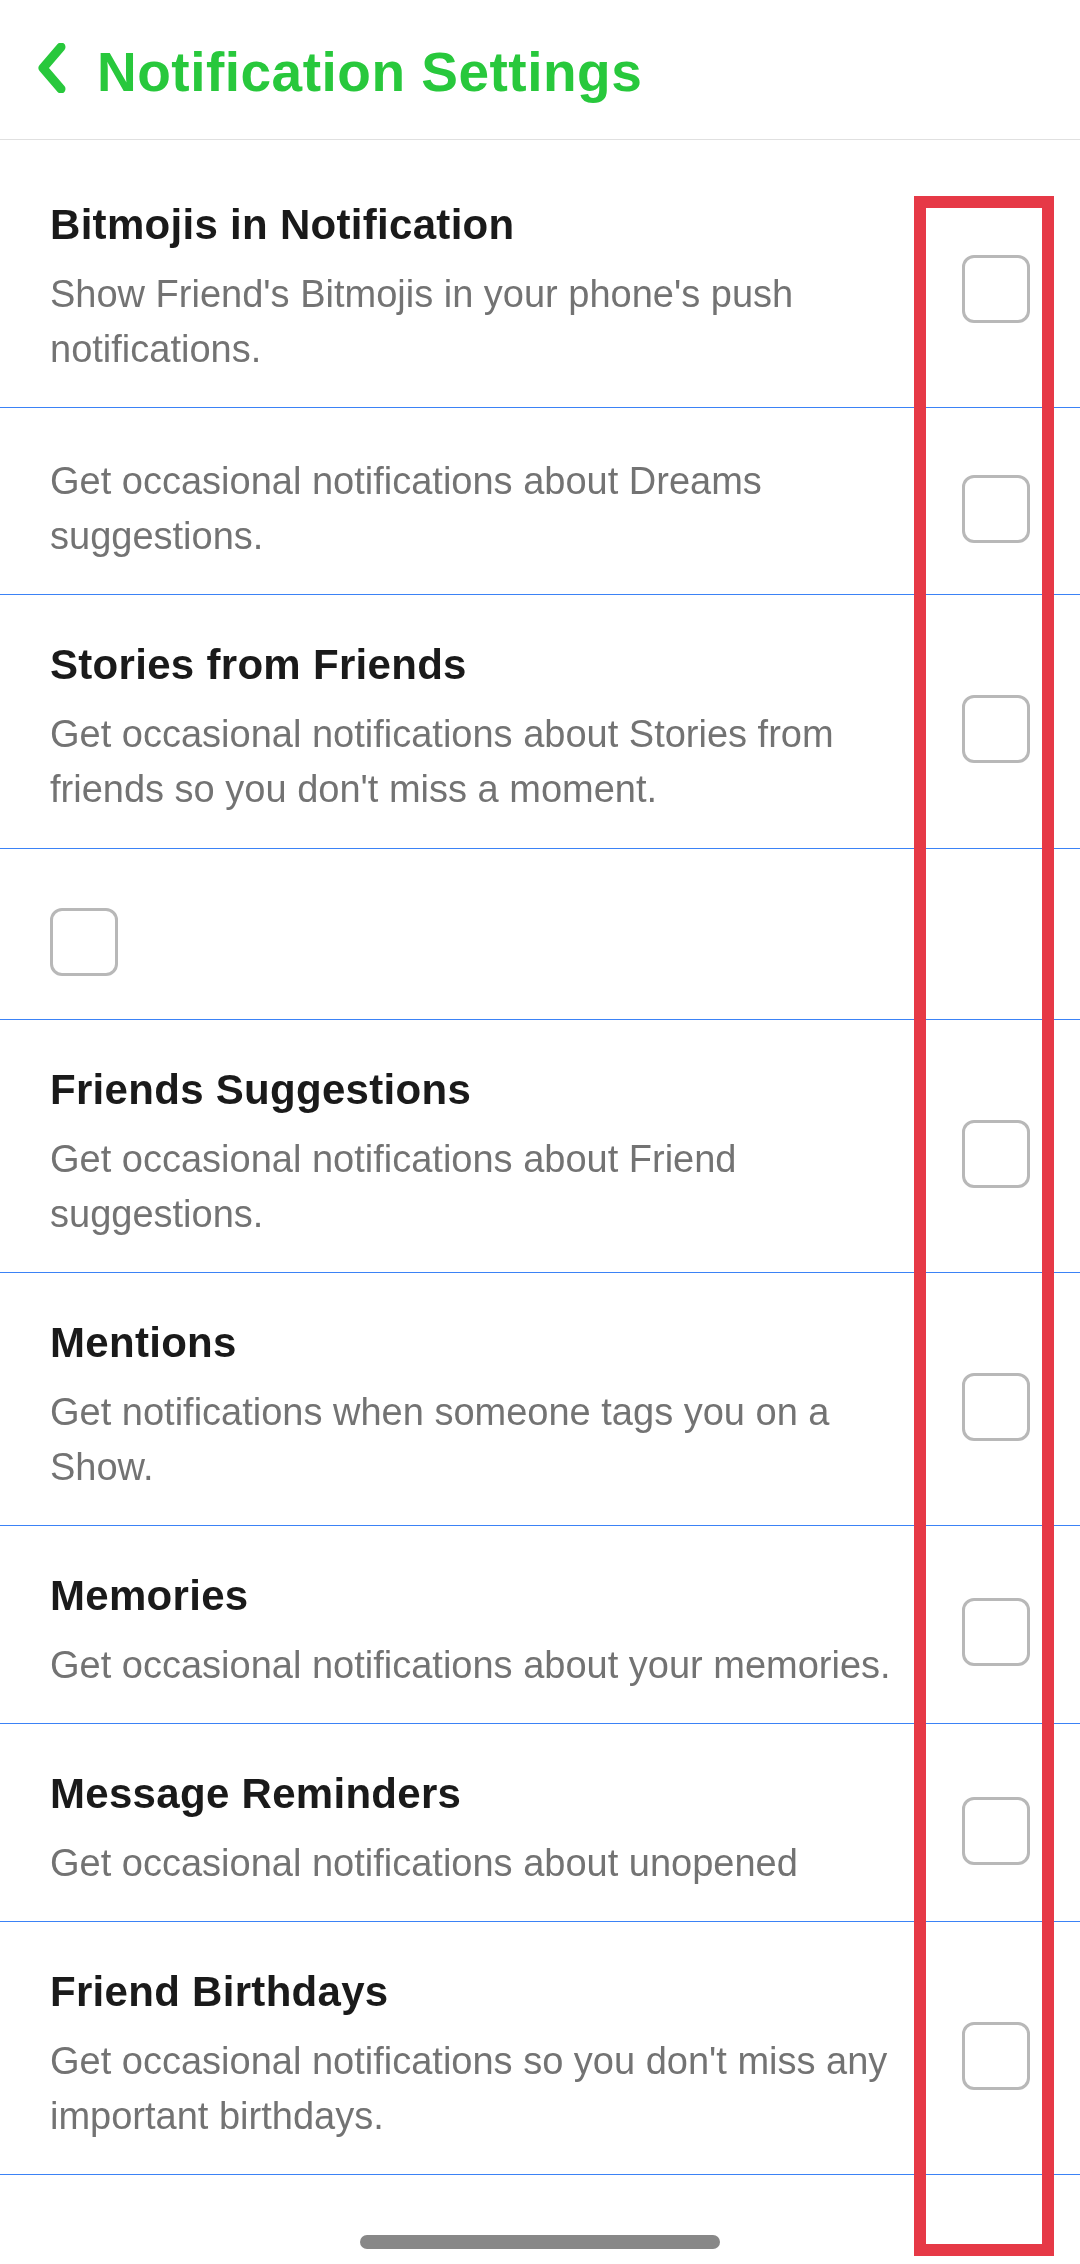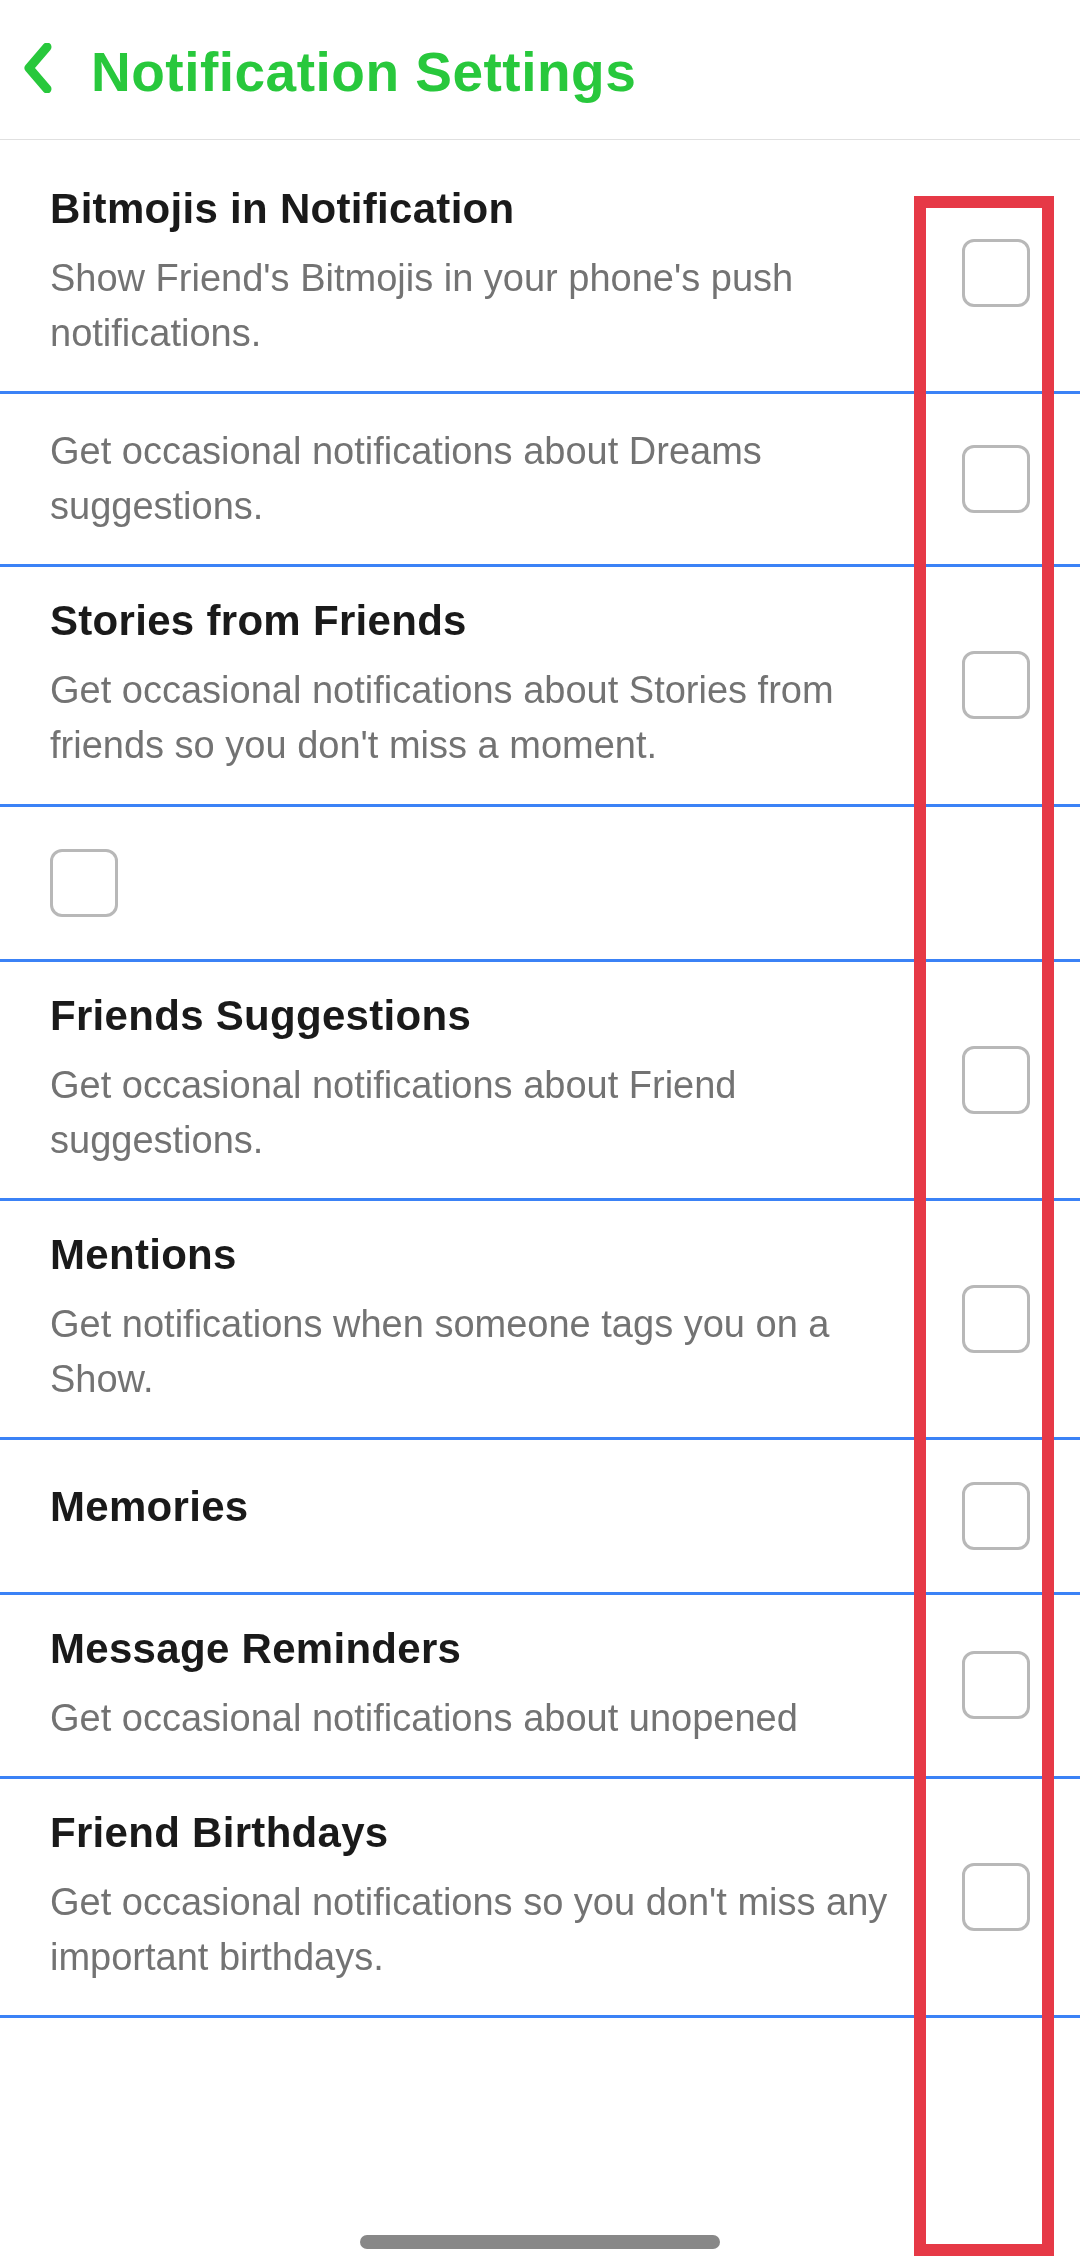--- a/index.html
+++ b/index.html
@@ -12,23 +12,22 @@
       font-family: -apple-system, BlinkMacSystemFont, "Segoe UI", Helvetica, Arial, sans-serif;
       background: #ffffff;
       width: 1080px;
       height: 2264px;
       overflow: hidden;
     }
     
     .header {
       display: flex;
       align-items: center;
-      padding: 40px 35px 35px 21px;
+      padding: 40px 35px 35px 35px;
       background: #ffffff;
-      gap: 8px;
     }
     
     .back-chevron {
       color: #28c83c;
       font-size: 58px;
       font-weight: bold;
       margin-right: 30px;
       line-height: 1;
     }
     
@@ -46,22 +45,23 @@
     }
     
     .settings-list {
       padding-top: 40px;
     }
     
     .setting-item {
       display: flex;
       align-items: center;
       padding: 30px 50px 30px 50px;
-      border-bottom: 3px solid #3b82f6;
+      border-bottom: 1px solid #3b82f6;
       min-height: 155px;
+      margin-top: 16px;
     }
     
     .setting-item:first-child {
       padding-top: 5px;
     }
     
     .setting-text {
       flex: 1;
       padding-right: 40px;
     }
@@ -167,20 +167,21 @@
     <div class="setting-text">
       <div class="setting-title">Mentions</div>
       <div class="setting-description">Get notifications when someone tags you on a Show.</div>
     </div>
     <div class="checkbox"></div>
   </div>
 
   <div class="setting-item">
     <div class="setting-text">
       <div class="setting-title">Memories</div>
+      <div class="setting-description">Get occasional notifications about your memories.</div>
     </div>
     <div class="checkbox"></div>
   </div>
 
   <div class="setting-item">
     <div class="setting-text">
       <div class="setting-title">Message Reminders</div>
       <div class="setting-description">Get occasional notifications about unopened</div>
     </div>
     <div class="checkbox"></div>

